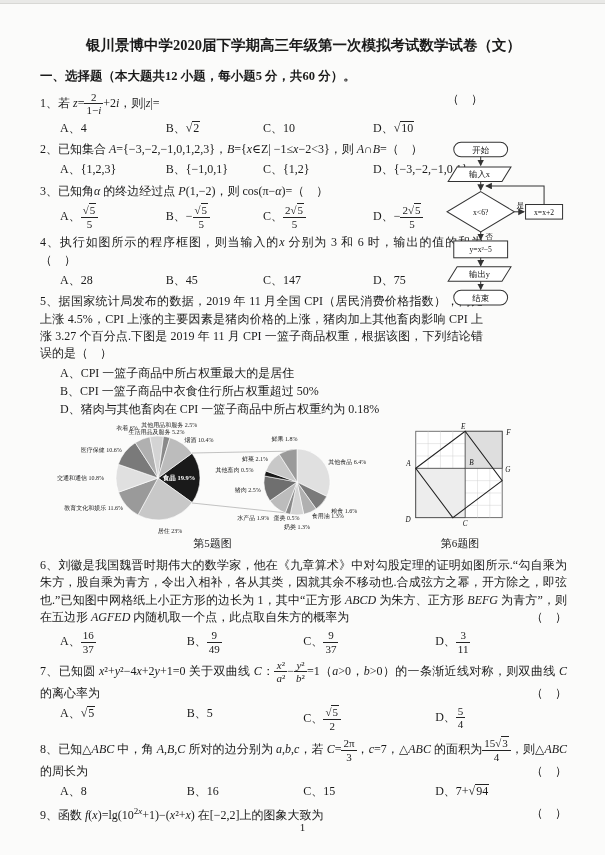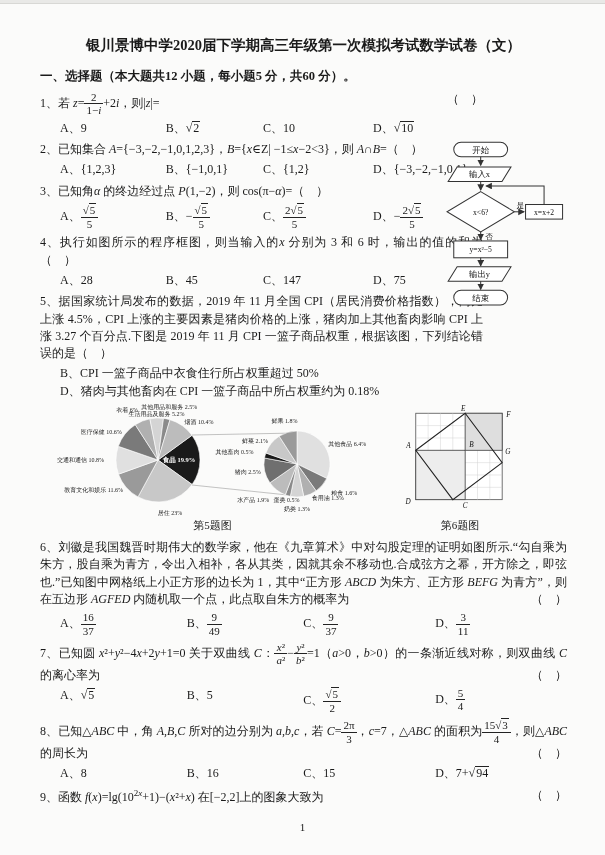--- a/index.html
+++ b/index.html
@@ -79,21 +79,21 @@
       <rect x="14" y="134" width="48" height="13" rx="6.5"></rect>
       <text x="38" y="143.5">结束</text>
     </svg>
   </div>
 
   <div class="narrow">
 
     <div class="q">
       <div class="stem">1、若 <i>z</i>=<span class="fr"><span class="t">2</span><span class="b">1−<i>i</i></span></span>+2<i>i</i>，则|<i>z</i>|=<span class="braR">（　）</span></div>
       <div class="opts">
-        <span class="opt">A、9</span>
+        <span class="opt">A、4</span>
         <span class="opt">B、<span class="rt">√<span class="rtv">2</span></span></span>
         <span class="opt">C、10</span>
         <span class="opt">D、<span class="rt">√<span class="rtv">10</span></span></span>
       </div>
     </div>
 
     <div class="q">
       <div class="stem">2、已知集合 <i>A</i>={−3,−2,−1,0,1,2,3}，<i>B</i>={<i>x</i>∈Z| −1≤<i>x</i>−2&lt;3}，则 <i>A</i>∩<i>B</i>=（　）</div>
       <div class="opts">
         <span class="opt">A、{1,2,3}</span>
@@ -119,20 +119,21 @@
         <span class="opt">A、28</span>
         <span class="opt">B、45</span>
         <span class="opt">C、147</span>
         <span class="opt">D、75</span>
       </div>
     </div>
 
     <div class="q">
       <div class="stem">5、据国家统计局发布的数据，2019 年 11 月全国 CPI（居民消费价格指数），同比上涨 4.5%，CPI 上涨的主要因素是猪肉价格的上涨，猪肉加上其他畜肉影响 CPI 上涨 3.27 个百分点.下图是 2019 年 11 月 CPI 一篮子商品权重，根据该图，下列结论错误的是（　）</div>
       <div class="opts-col">
+        <span class="opt">A、CPI 一篮子商品中所占权重最大的是居住</span>
         <span class="opt">B、CPI 一篮子商品中衣食住行所占权重超过 50%</span>
         <span class="opt">D、猪肉与其他畜肉在 CPI 一篮子商品中所占权重约为 0.18%</span>
       </div>
     </div>
 
   </div>
 
   <div class="figrow">
     <div class="figcol">
       <svg id="fig5svg" viewBox="0 0 345 104" width="345" height="104" style="overflow:visible">

